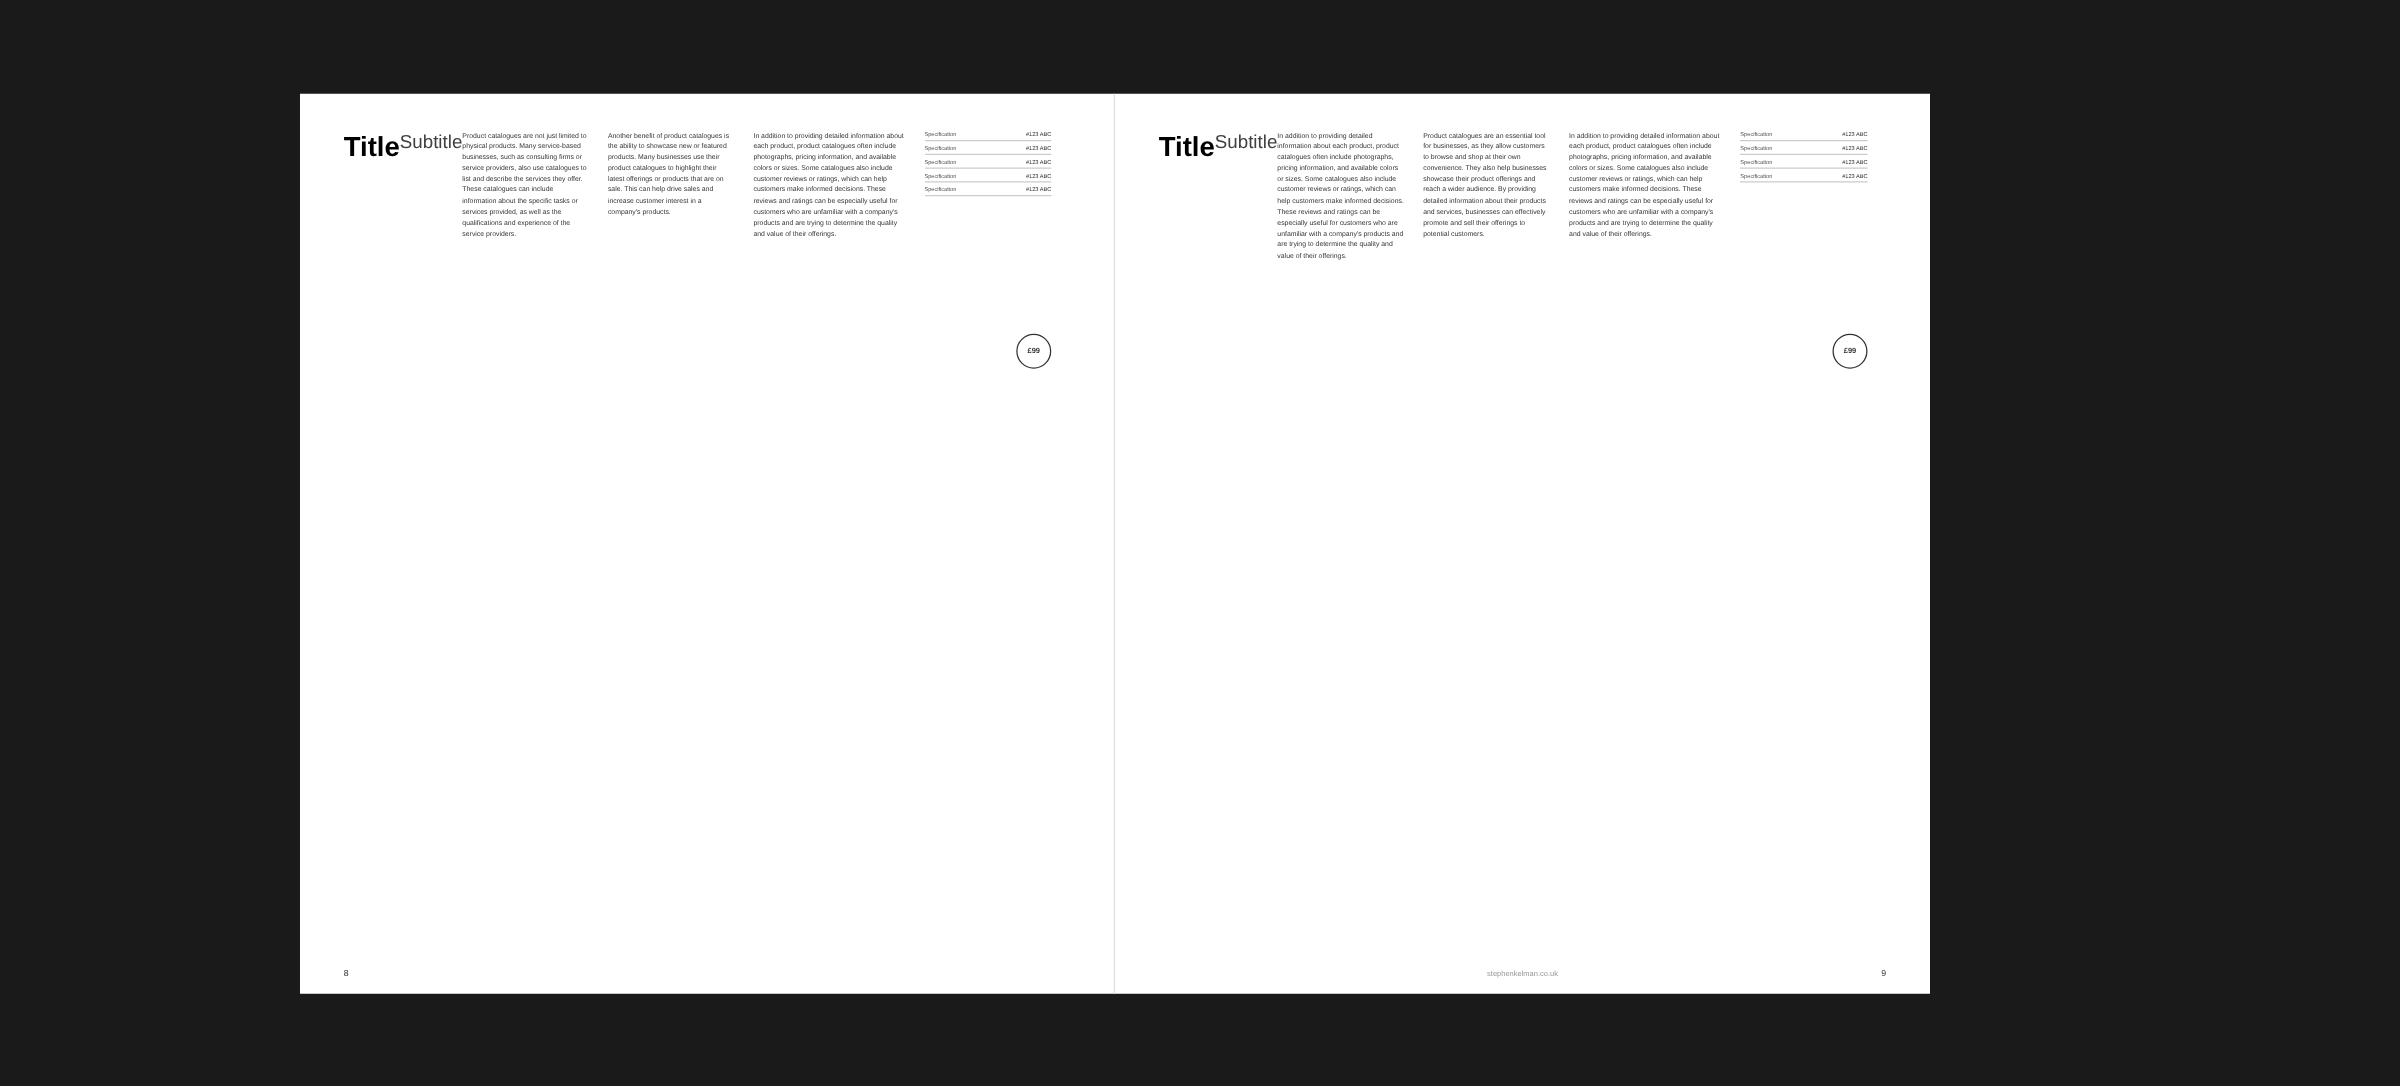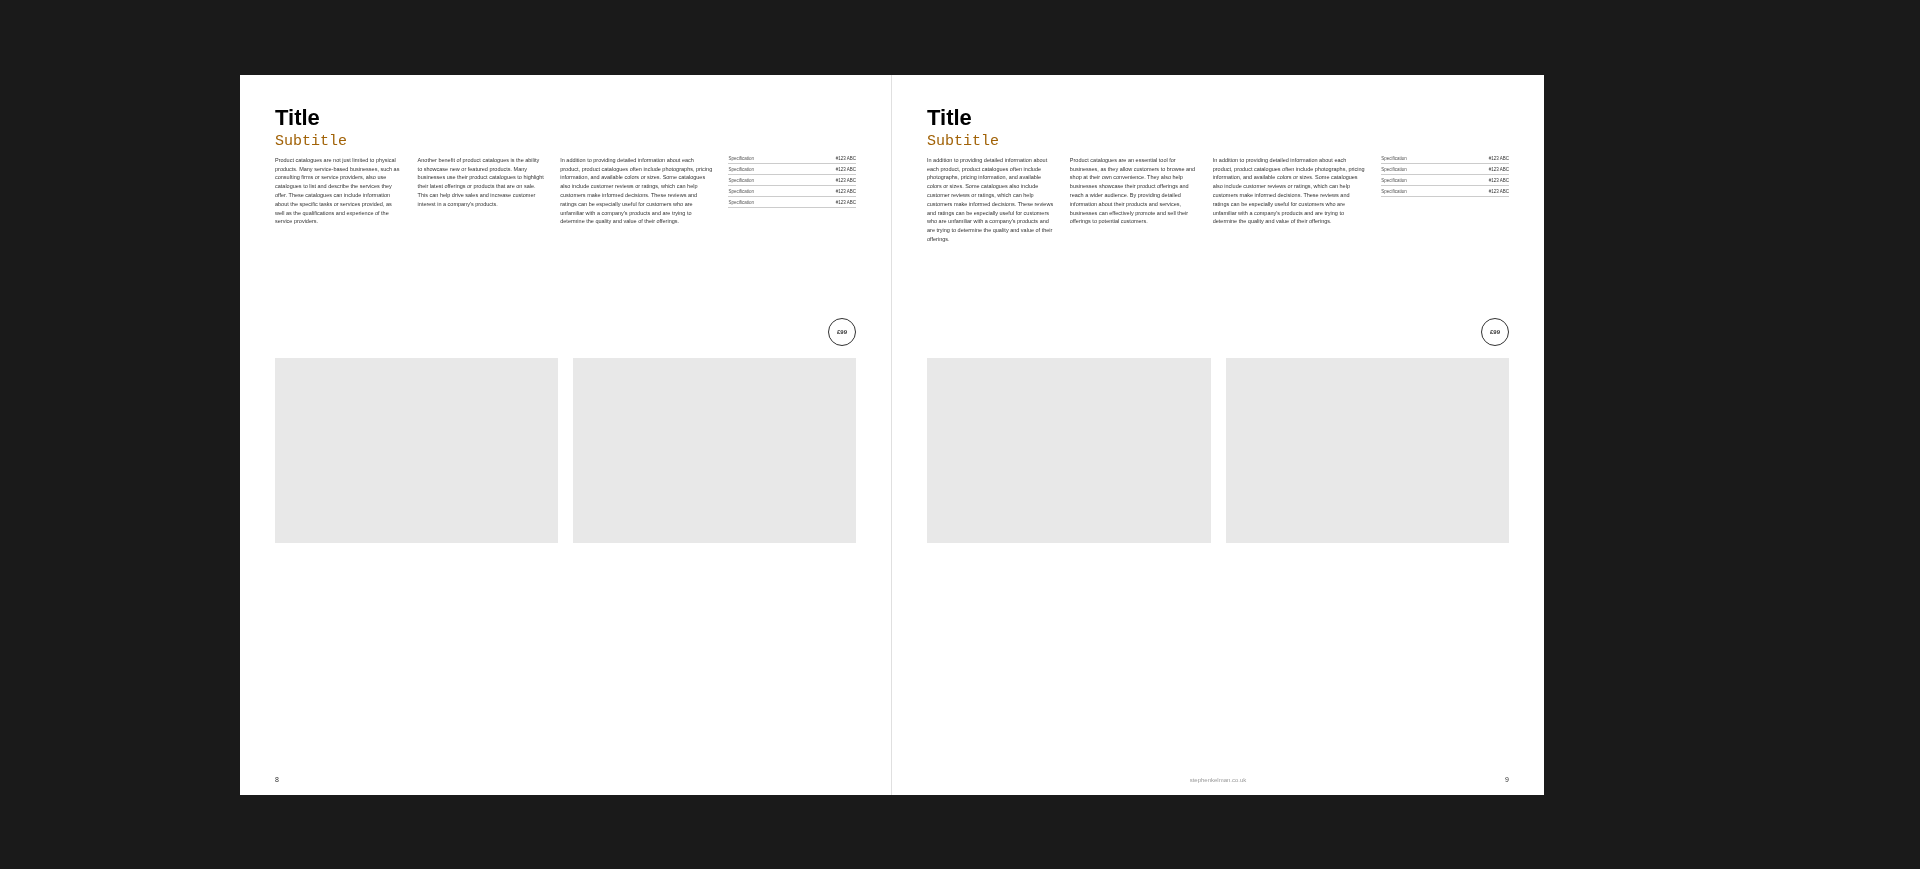--- a/index.html
+++ b/index.html
@@ -20,41 +20,40 @@
       height: 720px;
     }
 
     .page {
       background: #ffffff;
       width: 652px;
       height: 720px;
       padding: 30px 35px 25px 35px;
       position: relative;
       display: flex;
-      flex-direction: column;
+      flex-direction: row;
     }
 
     .page-left {
       border-right: 1px solid #e0e0e0;
     }
 
     .page-title {
       font-size: 22px;
       font-weight: 700;
       color: #000000;
       line-height: 1.2;
       margin-bottom: 2px;
     }
 
     .page-subtitle {
       font-size: 15px;
       font-weight: 400;
-      color: #a16207;
+      color: #404040;
       margin-bottom: 6px;
-      font-family: Liberation Mono, monospace;
     }
 
     .text-block {
       font-size: 5.5px;
       line-height: 1.6;
       color: #333333;
     }
 
     .spec-table {
       display: flex;

